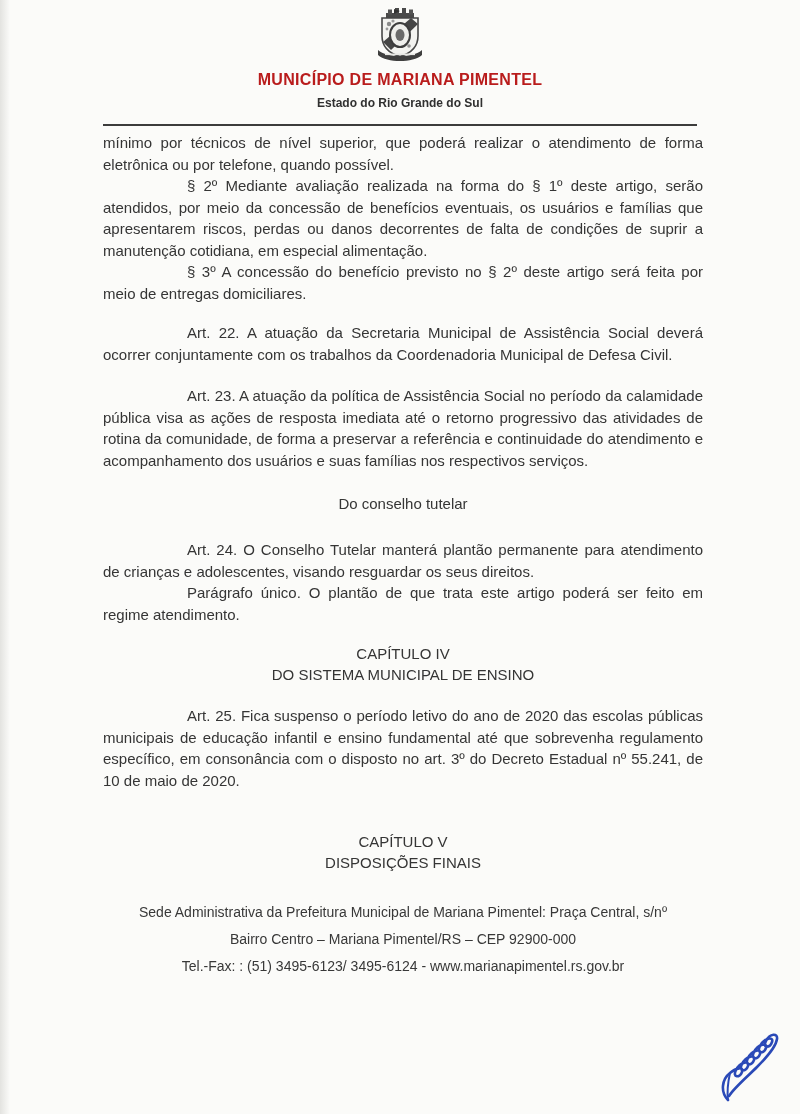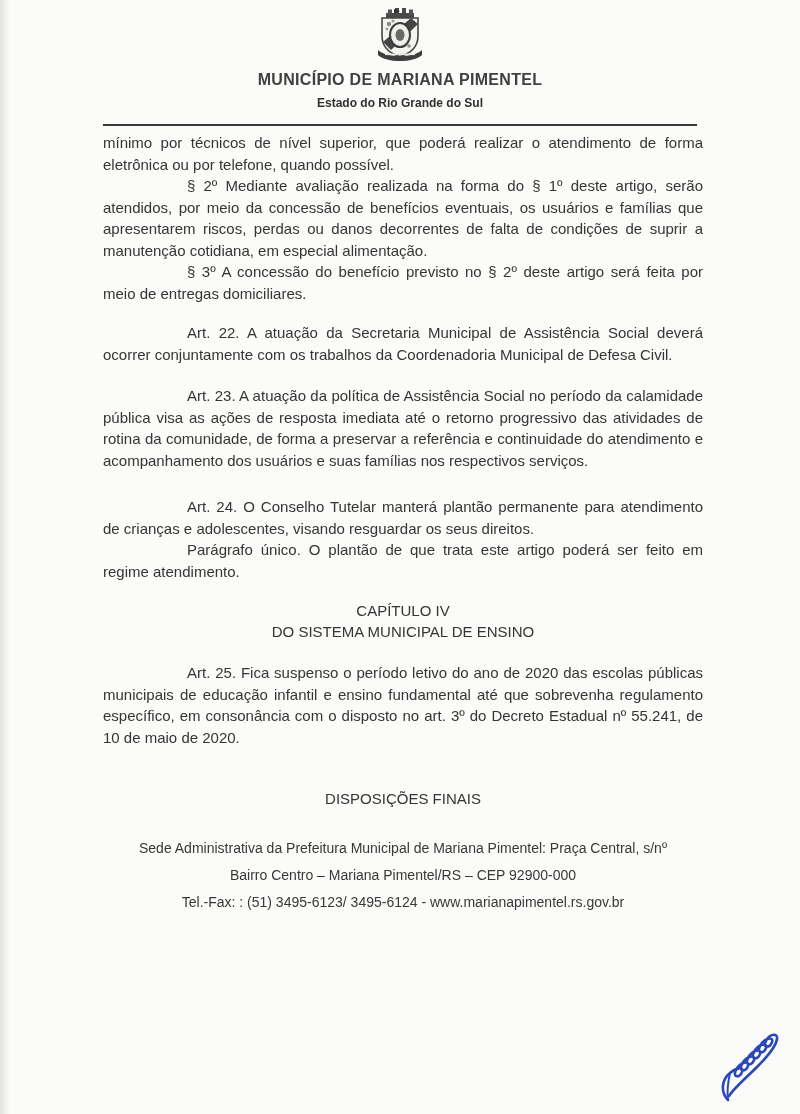--- a/index.html
+++ b/index.html
@@ -14,21 +14,21 @@
   }
   .page::before{ 
     content:"";position:absolute;left:0;top:0;bottom:0;width:10px;
     background:linear-gradient(to right,#e3e3e0,rgba(251,251,249,0));
     pointer-events:none;
   }
   .header{ text-align:center; padding-top:6px; }
   .coat{ display:block; margin:0 auto; width:62px; height:56px; }
   .h-municipality{
     margin:9px 0 0; font-size:16px; font-weight:bold; line-height:17px;
-    letter-spacing:.3px; color:#404040;
+    letter-spacing:.3px; color:#b91c1c;
   }
   .h-state{
     margin:8px 0 0; font-size:12px; font-weight:bold; line-height:15px;
     color:#303030;
   }
   .rule{
     margin:13px 103px 0 103px; height:0;
     border-top:2px solid #3c3c3c;
   }
   .doc{
@@ -94,33 +94,35 @@
   <div class="rule"></div>
 
   <div class="doc">
     <p>mínimo por técnicos de nível superior, que poderá realizar o atendimento de forma eletrônica ou por telefone, quando possível.</p>
     <p class="indent">§ 2º Mediante avaliação realizada na forma do § 1º deste artigo, serão atendidos, por meio da concessão de benefícios eventuais, os usuários e famílias que apresentarem riscos, perdas ou danos decorrentes de falta de condições de suprir a manutenção cotidiana, em especial alimentação.</p>
     <p class="indent">§ 3º A concessão do benefício previsto no § 2º deste artigo será feita por meio de entregas domiciliares.</p>
     <p class="indent gap-s">Art. 22. A atuação da Secretaria Municipal de Assistência Social deverá ocorrer conjuntamente com os trabalhos da Coordenadoria Municipal de Defesa Civil.</p>
     <p class="indent gap-m">Art. 23. A atuação da política de Assistência Social no período da calamidade pública visa as ações de resposta imediata até o retorno progressivo das atividades de rotina da comunidade, de forma a preservar a referência e continuidade do atendimento e acompanhamento dos usuários e suas famílias nos respectivos serviços.</p>
 
     <div class="heading gap-l">
+      <div>Do conselho tutelar</div>
     </div>
 
     <p class="indent gap-xl">Art. 24. O Conselho Tutelar manterá plantão permanente para atendimento de crianças e adolescentes, visando resguardar os seus direitos.</p>
     <p class="indent">Parágrafo único. O plantão de que trata este artigo poderá ser feito em regime atendimento.</p>
 
     <div class="heading gap-s">
       <div>CAPÍTULO IV</div>
       <div>DO SISTEMA MUNICIPAL DE ENSINO</div>
     </div>
 
     <p class="indent gap-m">Art. 25. Fica suspenso o período letivo do ano de 2020 das escolas públicas municipais de educação infantil e ensino fundamental até que sobrevenha regulamento específico, em consonância com o disposto no art. 3º do Decreto Estadual nº 55.241, de 10 de maio de 2020.</p>
 
     <div class="heading gap-xxl">
+      <div>CAPÍTULO V</div>
       <div>DISPOSIÇÕES FINAIS</div>
     </div>
 
     <div class="footer">
       <div>Sede Administrativa da Prefeitura Municipal de Mariana Pimentel: Praça Central, s/nº</div>
       <div>Bairro Centro – Mariana Pimentel/RS – CEP 92900-000</div>
       <div><span>Tel.-Fax: : (51) 3495-6123/ 3495-6124 - </span><span class="site">www.marianapimentel.rs.gov.br</span></div>
     </div>
   </div>
 

